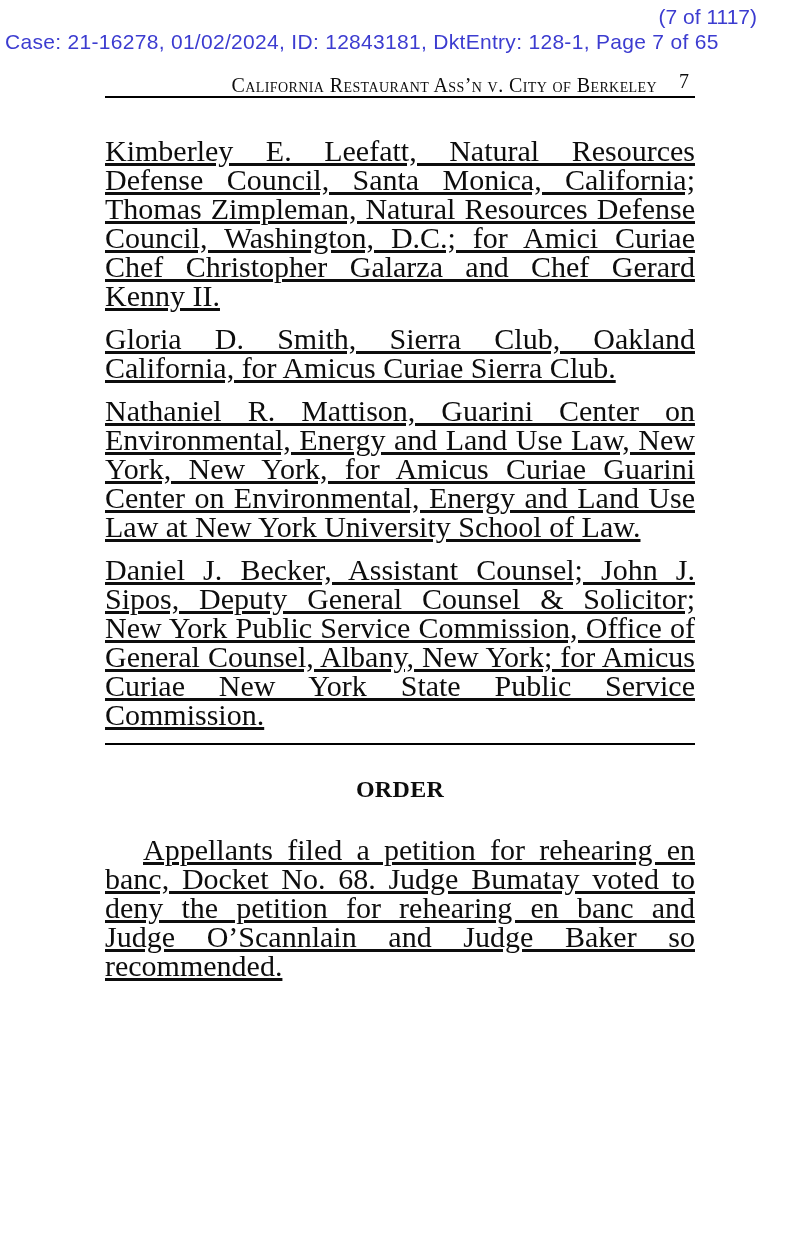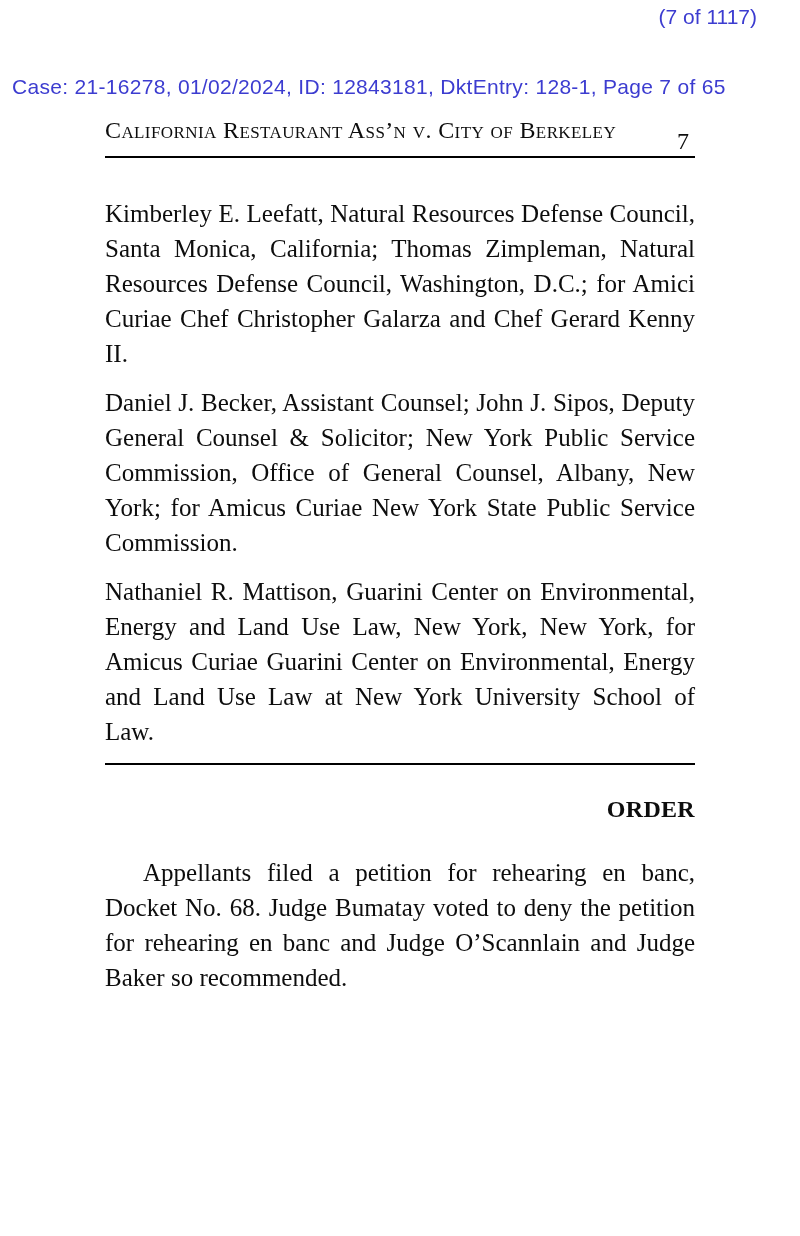--- a/index.html
+++ b/index.html
@@ -19,73 +19,73 @@
     color: var(--stamp_blue, #3c3cd0);
   }
   .stamp-line1 {
     margin-top: 4px;
     text-align: right;
     padding-right: 43px;
     font-size: 21px;
     line-height: 25px;
   }
   .stamp-line2 {
-    padding-left: 12px;
+    padding-left: 5px;
     font-size: 21px;
     line-height: 25px;
     white-space: nowrap;
     letter-spacing: 0.3px;
-    margin-top: 45px;
   }
   
   .content {
     width: 590px;
     margin-left: 105px;
   }
   
   .running-header {
     margin-top: 20px;
     border-bottom: 2px solid #000;
-    padding-bottom: 15px;
+    padding-bottom: 0;
     position: relative;
-    text-align: left;
-    font-size: 24px;
+    text-align: right;
+    font-size: 20px;
     line-height: 22px;
   }
   .case-title {
     font-variant: small-caps;
     letter-spacing: 0.4px;
     display: inline-block;
     margin-right: 38px;
   }
   .header-page-num {
     position: absolute;
     right: 6px;
     bottom: 4px;
   }
   
   .counsel-block { margin-top: 38px; }
   .page p {
-    font-size: 25px;
-    line-height: 35px;
+    font-size: 30px;
+    line-height: 29px;
     text-align: justify;
     margin-bottom: 14px;
+    text-decoration: underline;
   }
   .order-paragraph { text-indent: 38px; }
   
   .section-divider {
     margin-top: 13px;
     border-bottom: 2px solid #000;
     width: 100%;
     height: 0;
   }
   .order-heading {
     margin-top: 30px;
     margin-bottom: 31px;
-    text-align: right;
+    text-align: center;
     font-size: 24px;
     line-height: 29px;
     font-weight: bold;
     letter-spacing: 0.3px;
   }
 </style>
 </head>
 <body>
 
 <div class="page">
@@ -97,22 +97,23 @@
 
   <div class="content">
 
     <div class="running-header">
       <span class="case-title">California Restaurant Ass’n v. City of Berkeley</span>
       <span class="header-page-num">7</span>
     </div>
 
     <div class="counsel-block">
       <p>Kimberley E. Leefatt, Natural Resources Defense Council, Santa Monica, California; Thomas Zimpleman, Natural Resources Defense Council, Washington, D.C.; for Amici Curiae Chef Christopher Galarza and Chef Gerard Kenny II.</p>
+      <p>Gloria D. Smith, Sierra Club, Oakland California, for Amicus Curiae Sierra Club.</p>
+      <p>Nathaniel R. Mattison, Guarini Center on Environmental, Energy and Land Use Law, New York, New York, for Amicus Curiae Guarini Center on Environmental, Energy and Land Use Law at New York University School of Law.</p>
       <p>Daniel J. Becker, Assistant Counsel; John J. Sipos, Deputy General Counsel &amp; Solicitor; New York Public Service Commission, Office of General Counsel, Albany, New York; for Amicus Curiae New York State Public Service Commission.</p>
-      <p>Nathaniel R. Mattison, Guarini Center on Environmental, Energy and Land Use Law, New York, New York, for Amicus Curiae Guarini Center on Environmental, Energy and Land Use Law at New York University School of Law.</p>
     </div>
 
     <div class="section-divider"></div>
 
     <h2 class="order-heading">ORDER</h2>
 
     <p class="order-paragraph">Appellants filed a petition for rehearing en banc, Docket No. 68.  Judge Bumatay voted to deny the petition for rehearing en banc and Judge O’Scannlain and Judge Baker so recommended.</p>
 
   </div>
 </div>

